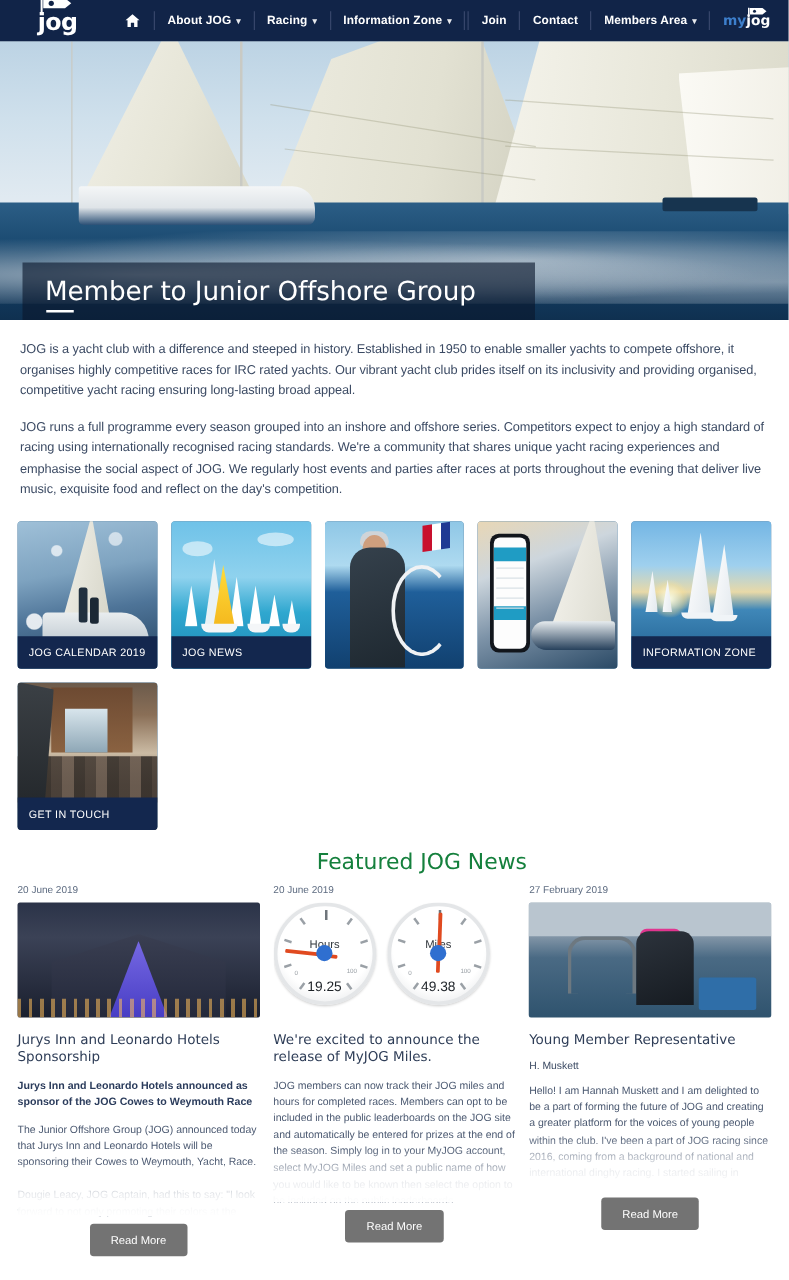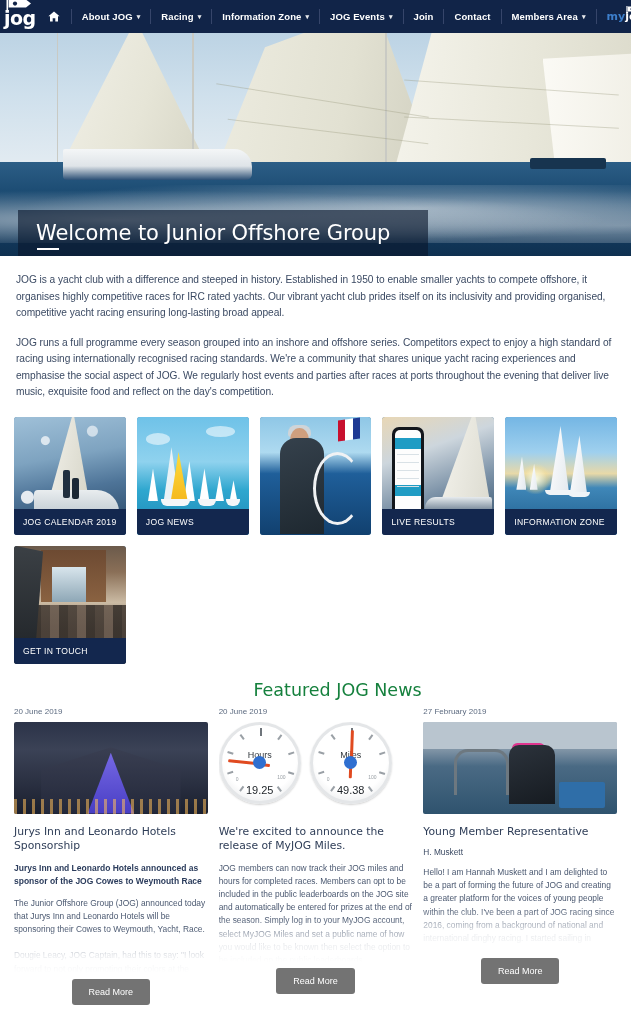--- a/index.html
+++ b/index.html
@@ -432,24 +432,20 @@
       <span class="caret">▾</span>
     </div>
     <div class="nav-sep"></div>
 
     <div class="nav-link">
       <span>Information Zone</span>
       <span class="caret">▾</span>
     </div>
     <div class="nav-sep"></div>
 
-    <div class="nav-link">
-      <span>JOG Events</span>
-      <span class="caret">▾</span>
-    </div>
     <div class="nav-sep"></div>
 
     <div class="nav-link">
       <span>Join</span>
     </div>
     <div class="nav-sep"></div>
 
     <div class="nav-link">
       <span>Contact</span>
     </div>
@@ -491,21 +487,21 @@
     <div class="seam" style="left:34%;top:30%;width:34%;transform:rotate(9deg);"></div>
     <div class="seam" style="left:36%;top:44%;width:32%;transform:rotate(7deg);"></div>
     <div class="seam" style="left:64%;top:24%;width:34%;transform:rotate(4deg);"></div>
     <div class="seam" style="left:64%;top:40%;width:34%;transform:rotate(3deg);"></div>
     <div class="sea"></div>
     <div class="foam"></div>
     <div class="hull" style="left:10%;top:52%;width:30%;height:14%;"></div>
     <div class="dark-boat" style="right:4%;top:56%;width:12%;height:5%;"></div>
   </div>
   <div class="hero-title-bar">
-    <h1 class="hero-title">Welcome to Junior Offshore Group</h1>
+    <h1 class="hero-title">Member to Junior Offshore Group</h1>
     <div class="hero-underline"></div>
   </div>
 </div>
 
 <div class="intro">
   <p>JOG is a yacht club with a difference and steeped in history. Established in 1950 to enable smaller yachts to compete offshore, it organises highly competitive races for IRC rated yachts. Our vibrant yacht club prides itself on its inclusivity and providing organised, competitive yacht racing ensuring long-lasting broad appeal.</p>
   <p>JOG runs a full programme every season grouped into an inshore and offshore series. Competitors expect to enjoy a high standard of racing using internationally recognised racing standards. We're a community that shares unique yacht racing experiences and emphasise the social aspect of JOG. We regularly host events and parties after races at ports throughout the evening that deliver live music, exquisite food and reflect on the day's competition.</p>
 </div>
 
 <div class="tiles">
@@ -557,21 +553,20 @@
           <div class="bar t"></div>
             <div class="bar m"></div>
           <div class="rowline" style="top:24px;"></div>
           <div class="rowline" style="top:32px;"></div>
           <div class="rowline" style="top:40px;"></div>
           <div class="rowline" style="top:48px;"></div>
           <div class="rowline" style="top:56px;"></div>
         </div>
       </div>
     </div>
-    <div class="tile-label">LIVE RESULTS</div>
   </div>
 
   <div class="tile">
     <div class="tile-photo ph-info">
       <div class="sun"></div>
       <div class="s3" style="left:40%;top:8%;width:17%;height:56%;"></div>
       <div class="s3" style="left:58%;top:16%;width:15%;height:48%;"></div>
       <div class="s3" style="left:10%;top:34%;width:9%;height:28%;"></div>
       <div class="s3" style="left:22%;top:40%;width:7%;height:22%;"></div>
       <div class="hl" style="left:36%;top:62%;width:26%;"></div>

